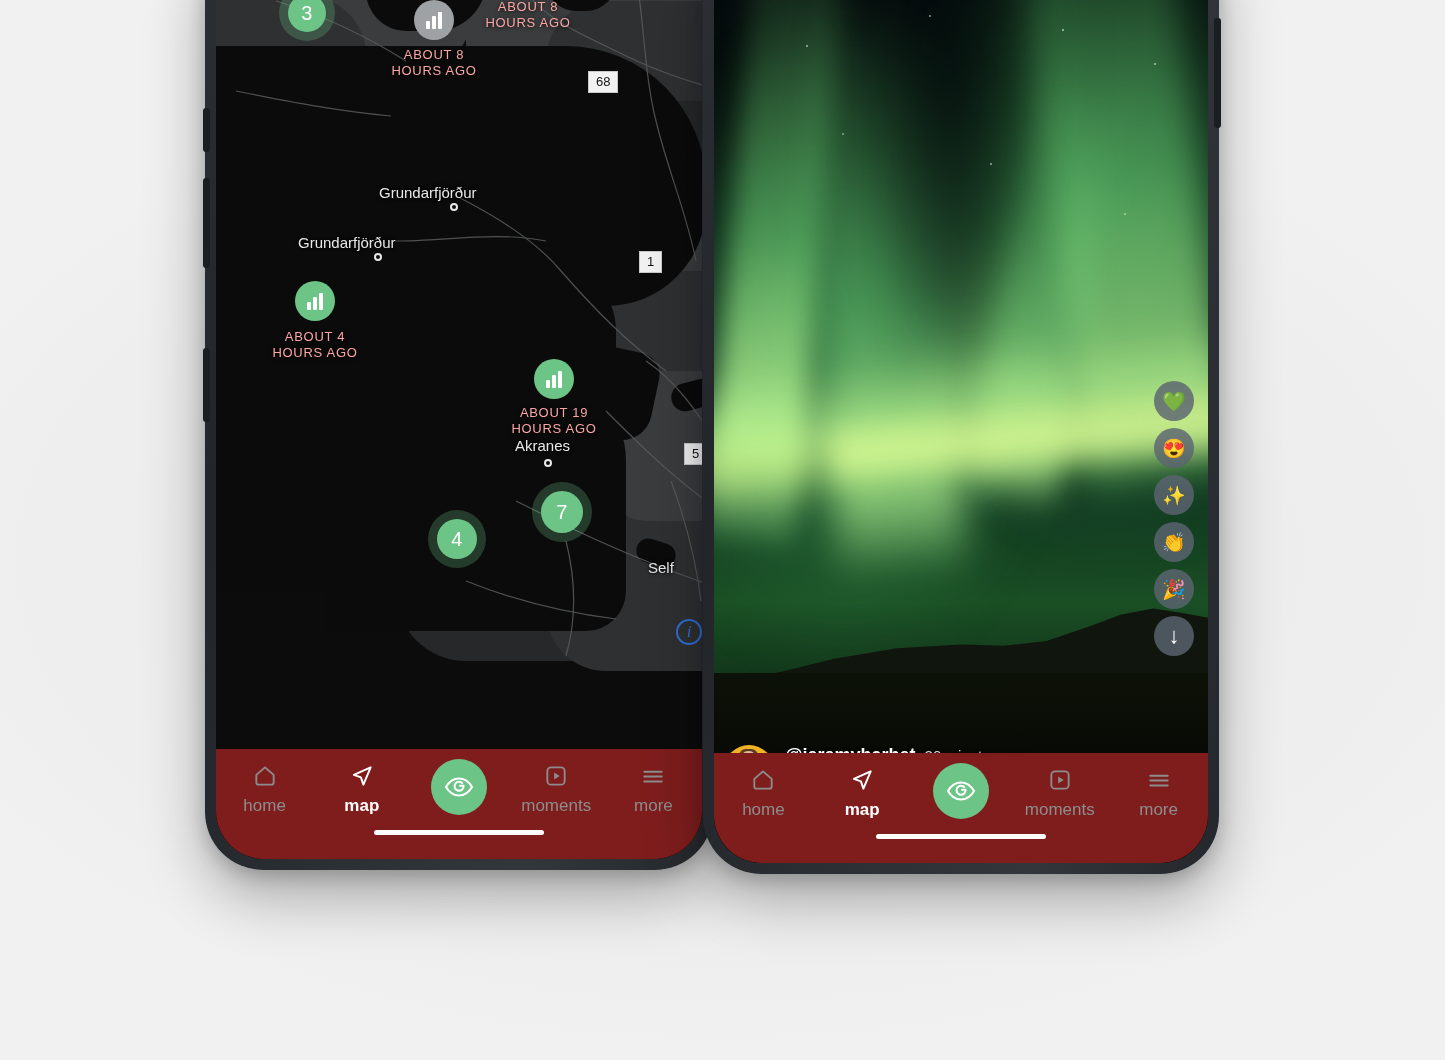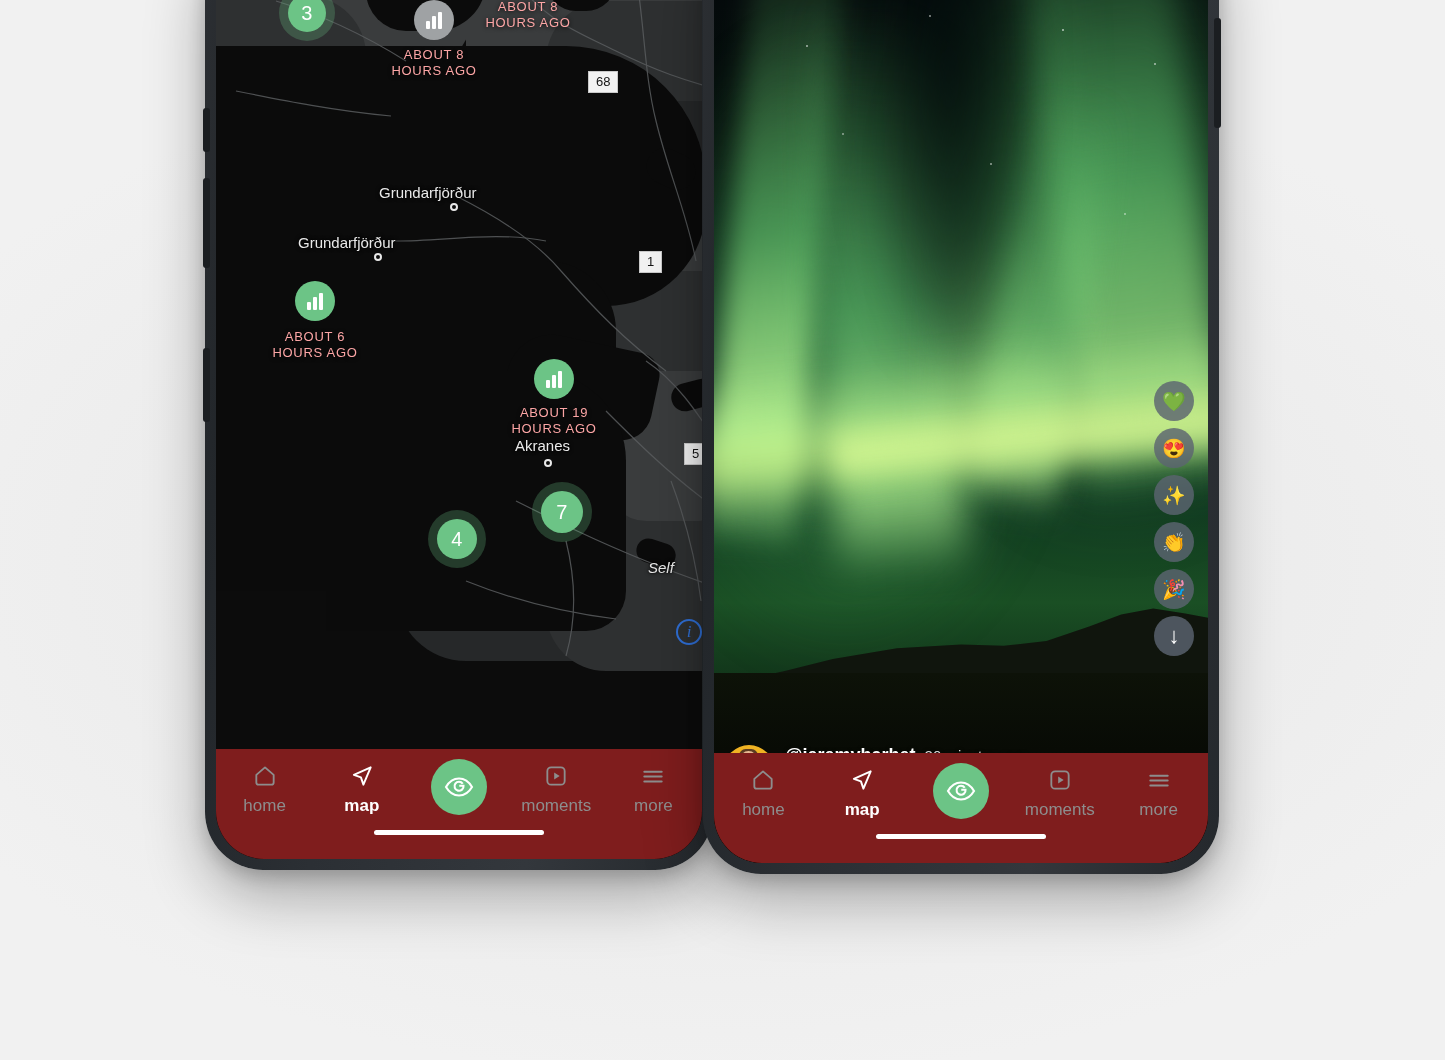--- a/index.html
+++ b/index.html
@@ -218,21 +218,21 @@
 
         <div class="city-label" style="left:163px;top:243px;">Grundarfjörður</div>
         <div class="city-dot" style="left:234px;top:262px;"></div>
 
         <div class="city-label" style="left:82px;top:293px;">Grundarfjörður</div>
         <div class="city-dot" style="left:158px;top:312px;"></div>
 
         <div class="city-label" style="left:299px;top:496px;">Akranes</div>
         <div class="city-dot" style="left:328px;top:518px;"></div>
 
-        <div class="city-label" style="left:432px;top:618px;font-style:italic;">Self</div>
+        <div class="city-label" style="left:432px;top:618px;">Self</div>
 
         <div class="shield" style="left:372px;top:130px;">68</div>
         <div class="shield" style="left:423px;top:310px;">1</div>
         <div class="shield" style="left:468px;top:502px;">5</div>
 
         <div class="pin green halo" style="left:72px;top:53px;width:38px;height:38px;">
           <span class="num">3</span>
         </div>
 
         <div class="pin-caption" style="left:232px;top:58px;width:160px;">ABOUT 8
@@ -248,21 +248,21 @@
         <div class="pin-caption" style="left:138px;top:106px;width:160px;">ABOUT 8
 HOURS AGO</div>
 
         <div class="pin green" style="left:79px;top:340px;width:40px;height:40px;">
           <span class="bars-icon">
             <i style="height:8px"></i>
               <i style="height:13px"></i>
               <i style="height:17px"></i>
           </span>
         </div>
-        <div class="pin-caption" style="left:19px;top:388px;width:160px;">ABOUT 6
+        <div class="pin-caption" style="left:19px;top:388px;width:160px;">ABOUT 4
 HOURS AGO</div>
 
         <div class="pin green" style="left:318px;top:418px;width:40px;height:40px;">
           <span class="bars-icon">
             <i style="height:8px"></i>
               <i style="height:13px"></i>
               <i style="height:17px"></i>
           </span>
         </div>
         <div class="pin-caption" style="left:258px;top:464px;width:160px;">ABOUT 19

